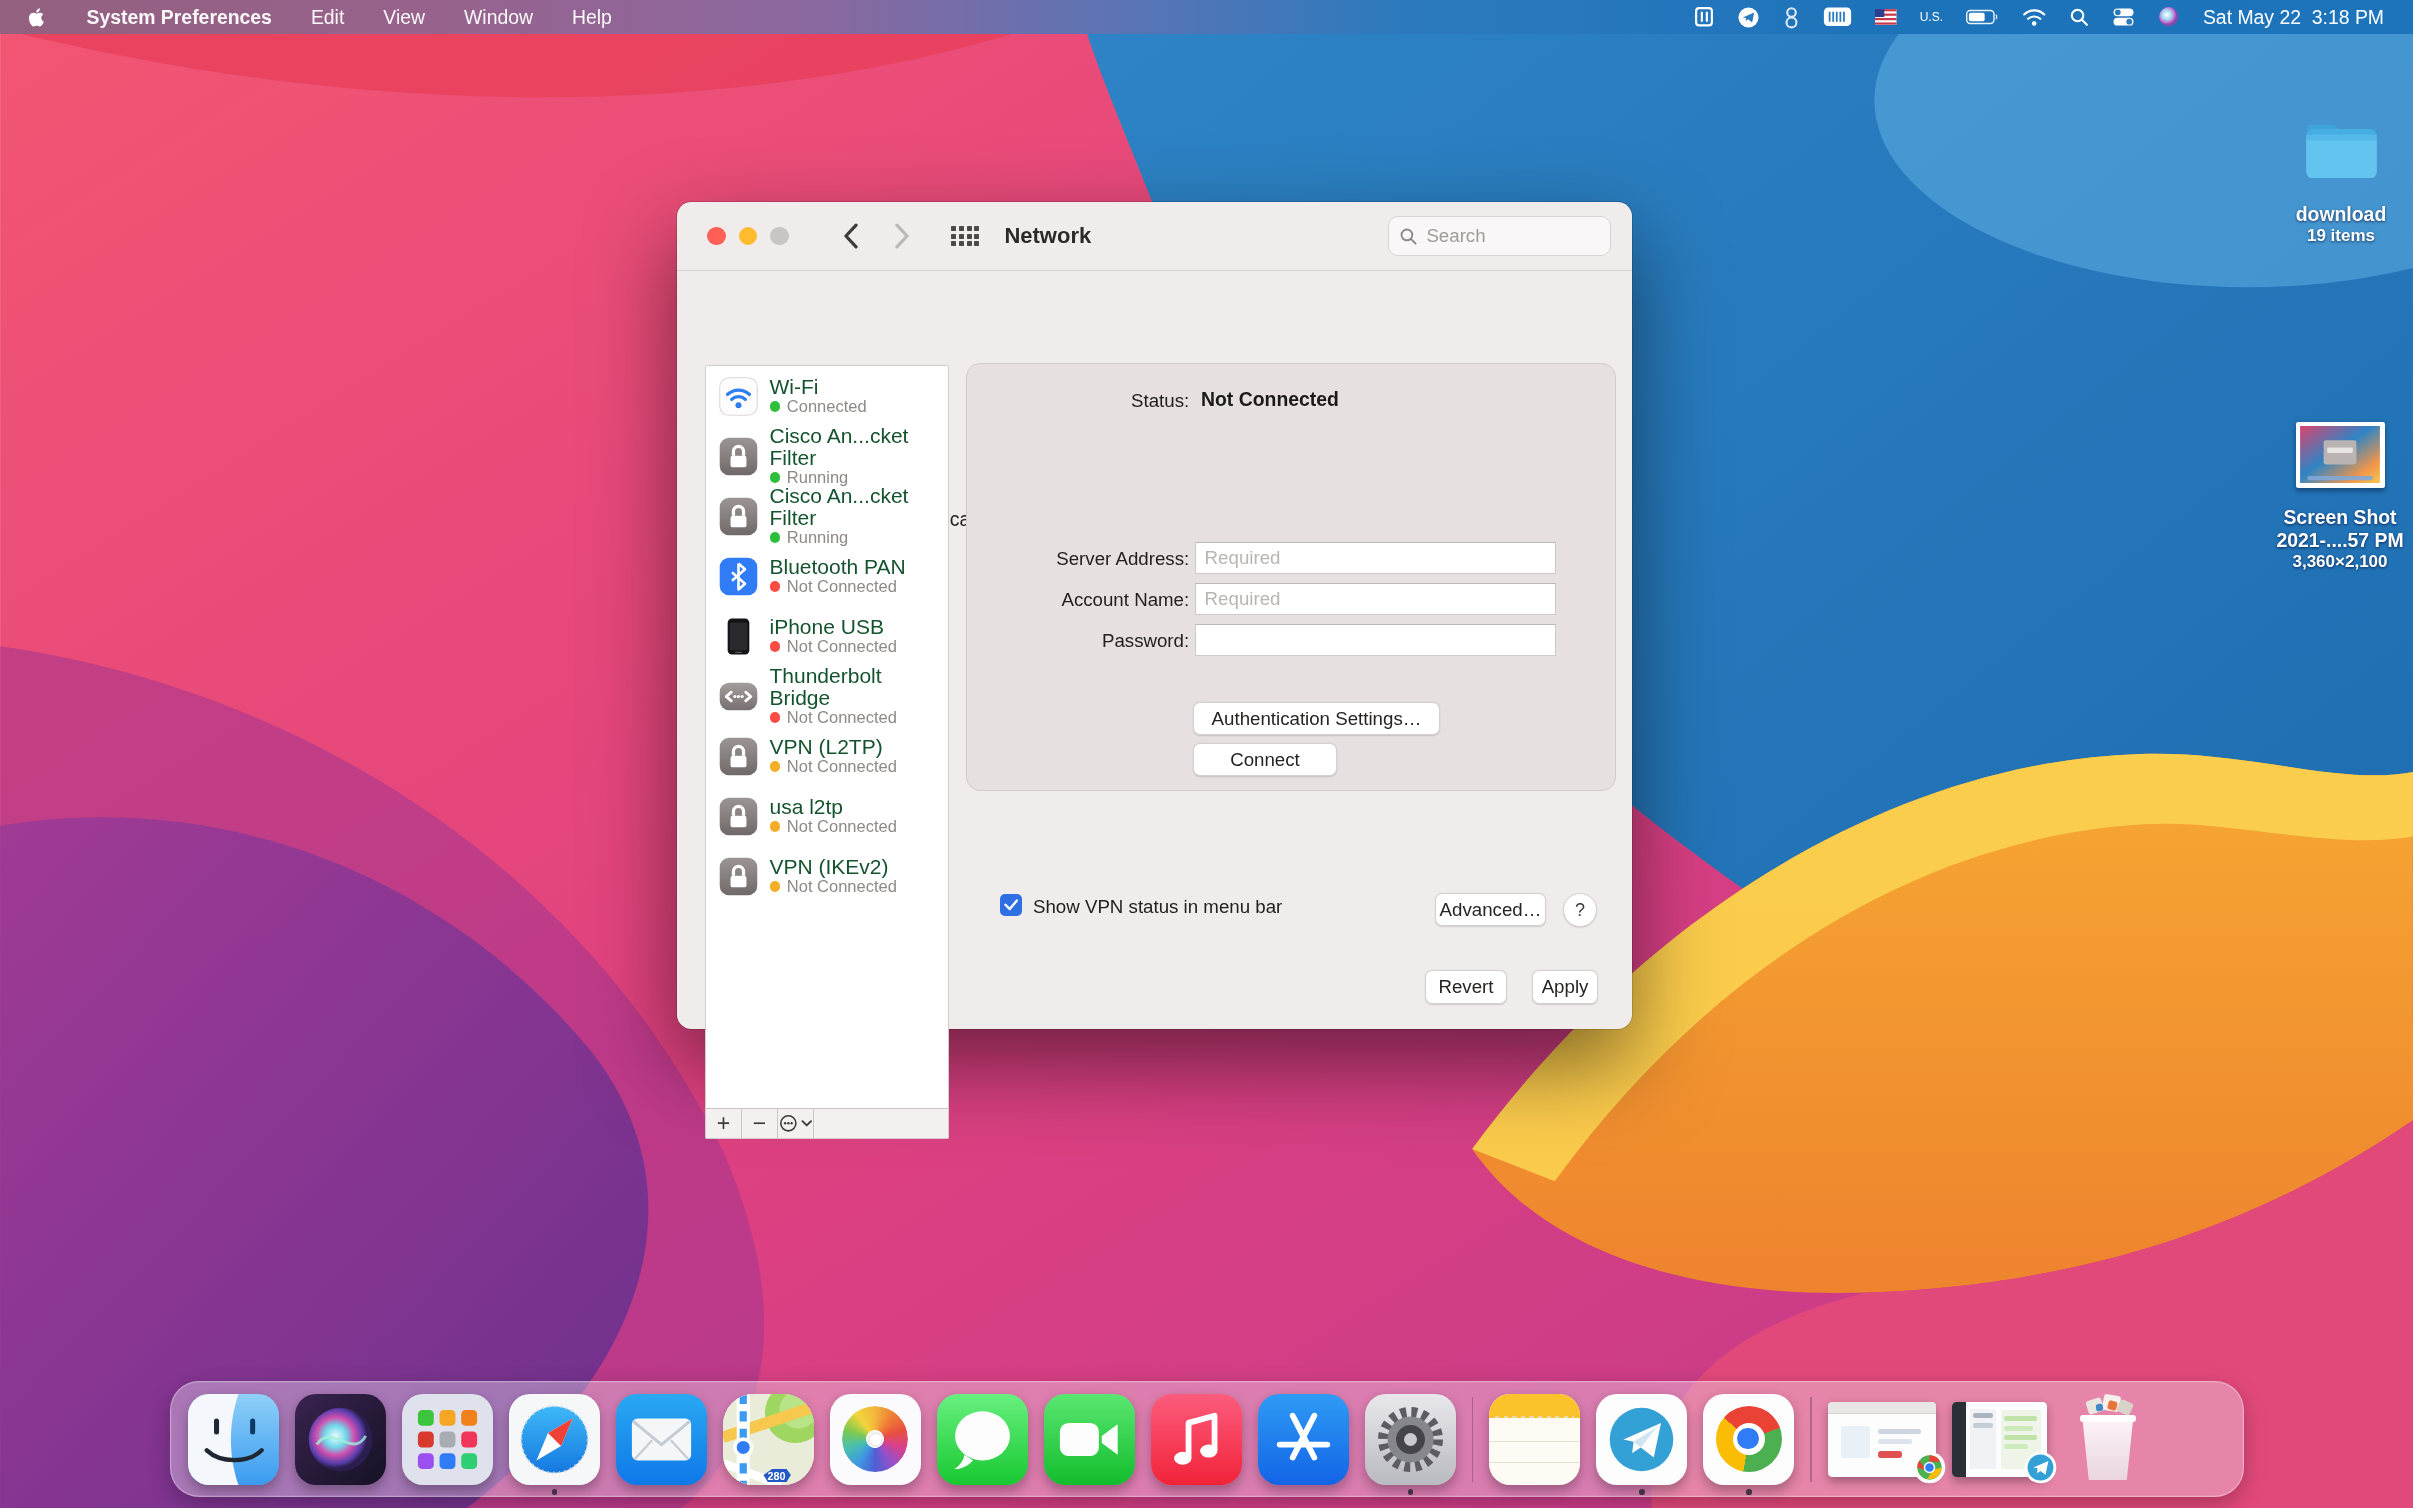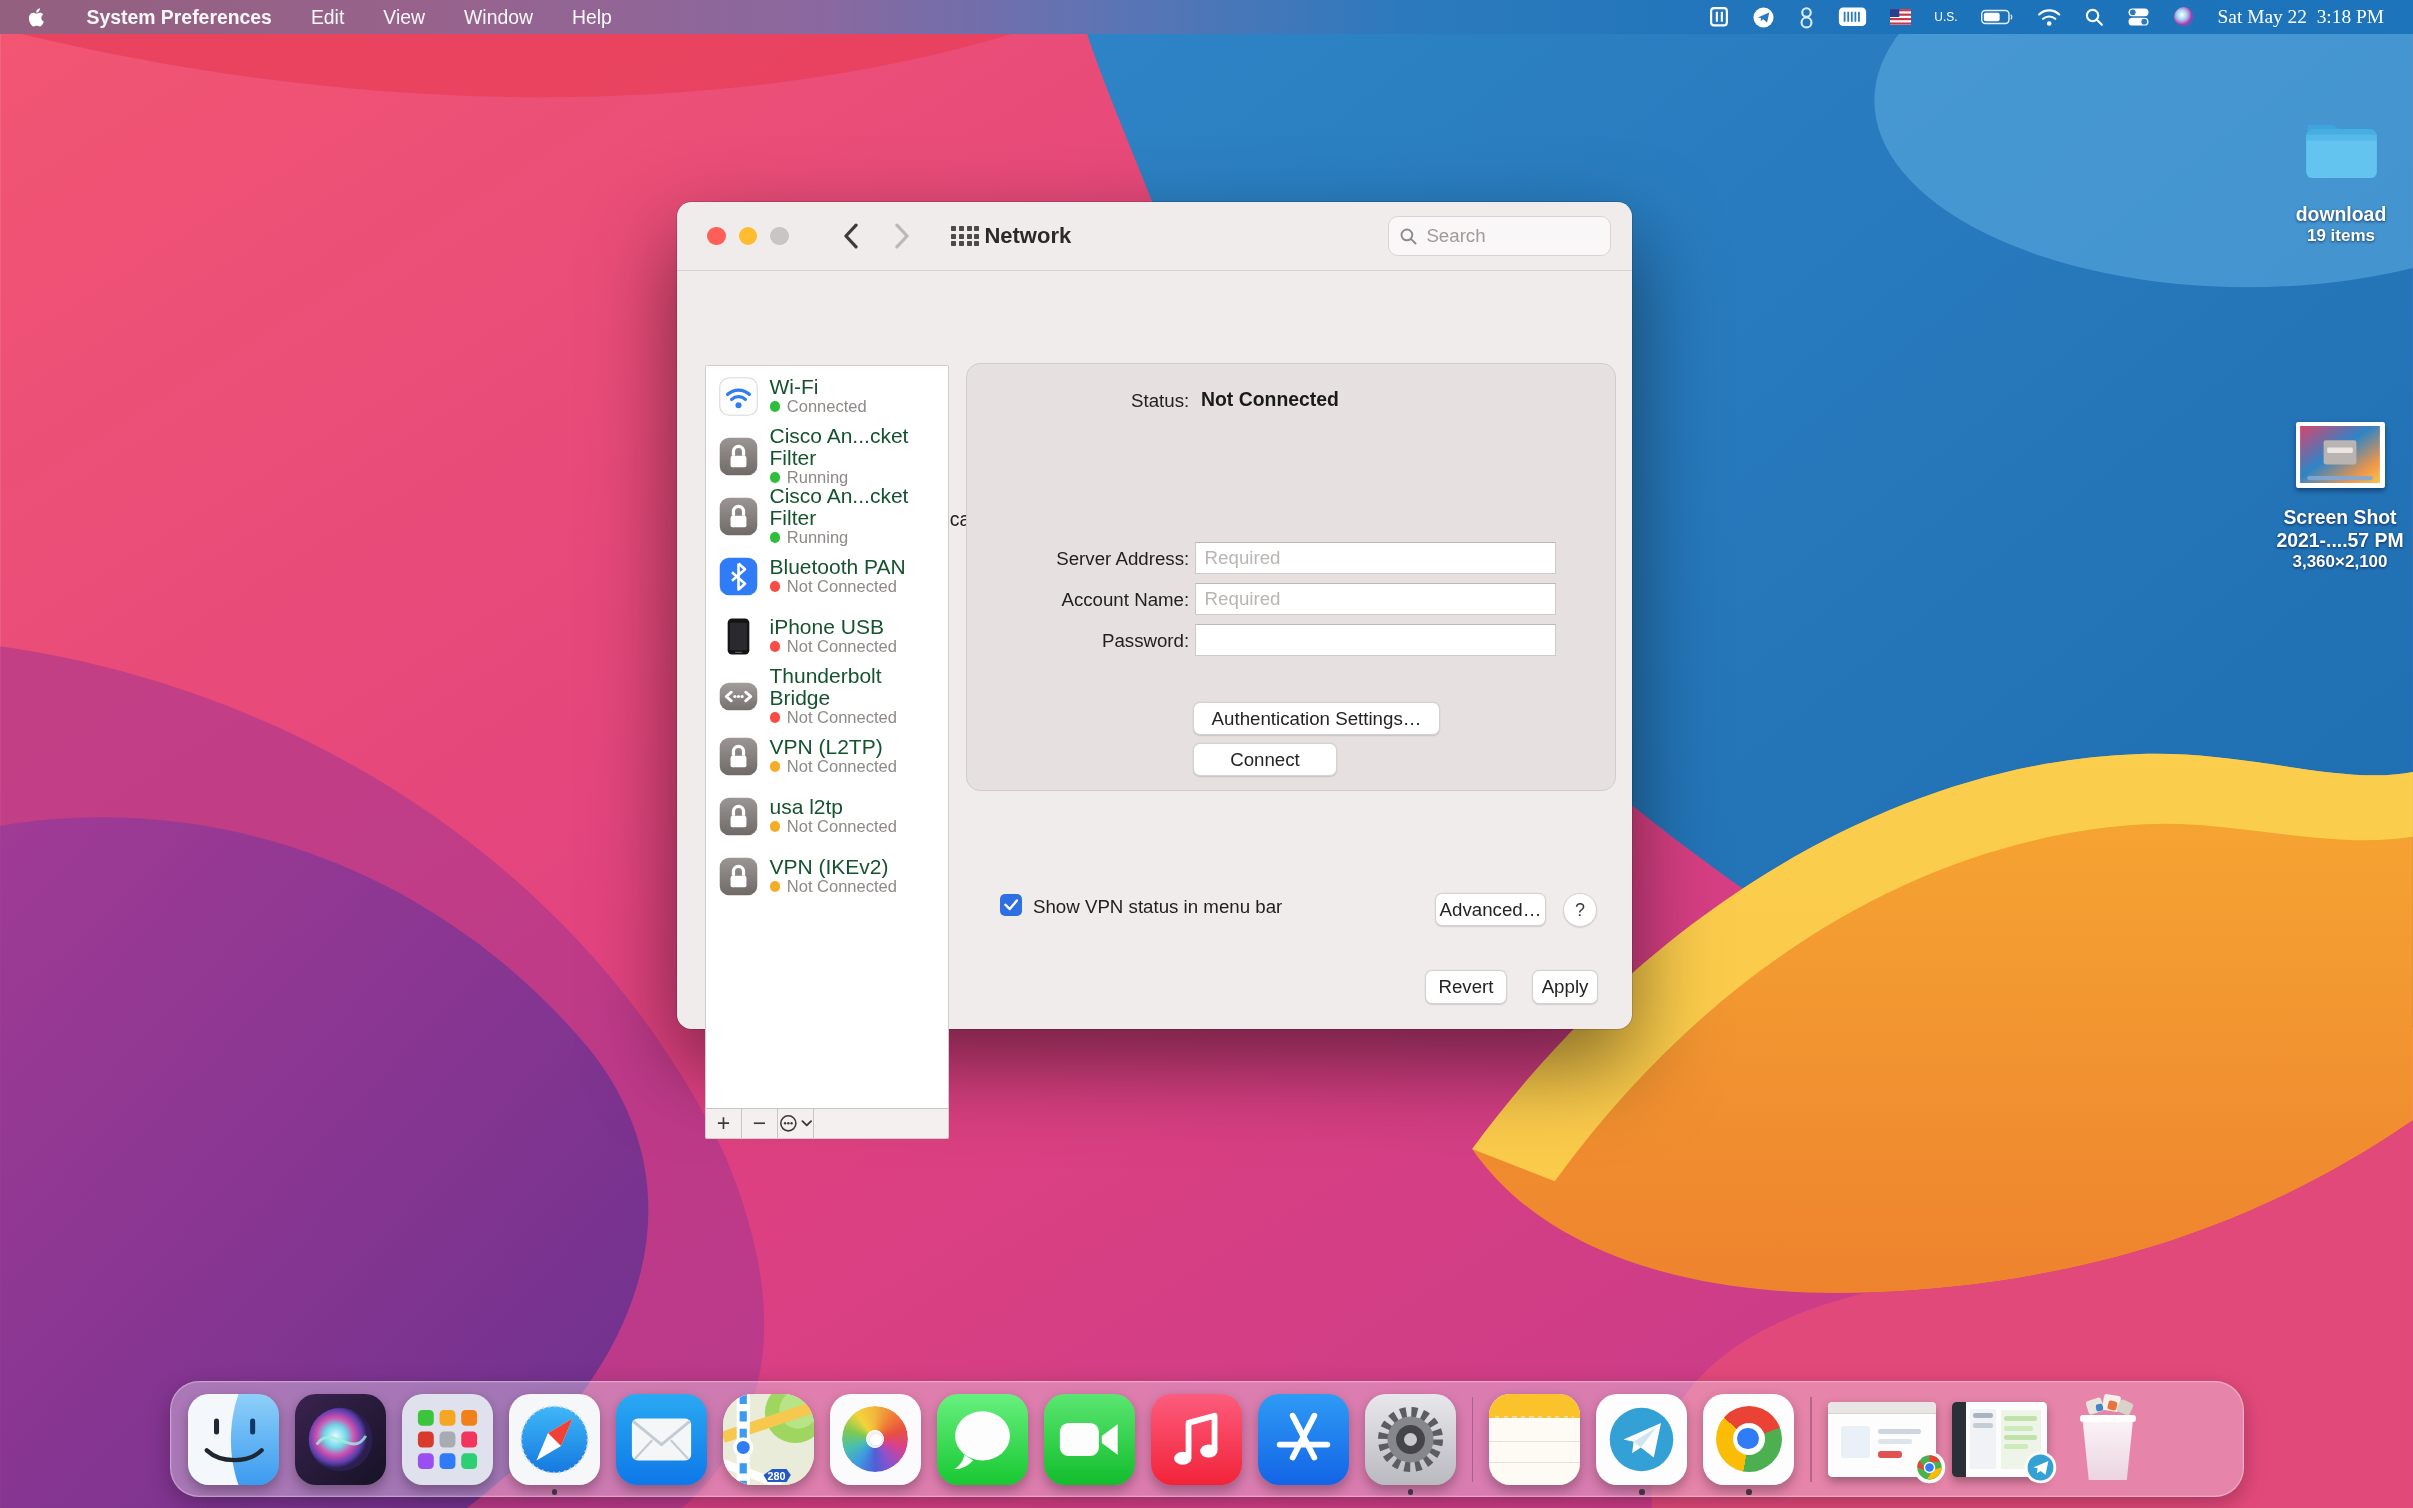--- a/index.html
+++ b/index.html
@@ -20,21 +20,21 @@
   
   #win{left:677px;top:202px;width:955px;height:827px;background:#f0eceb;border-radius:14.4px;
        box-shadow:0 36px 86px rgba(0,0,0,.5),0 0 0 0.7px rgba(0,0,0,.18);z-index:10;}
   #titlebar{left:0;top:0;width:955px;height:69px;display:flex;align-items:center;
             border-bottom:1.4px solid #d8d3d2;box-sizing:border-box;}
   .tl{width:18.7px;height:18.7px;border-radius:50%;margin-right:13px;}
   .tl-red{background:#ff5f57;margin-left:30px;}
   .tl-yellow{background:#febc2e;}
   .tl-gray{background:#c8c5c4;}
   .navarrow{width:32px;height:32px;display:flex;align-items:center;justify-content:center;}
-  #titletext{font-size:22px;font-weight:bold;color:#2c2a29;margin-left:5px;}
+  #titletext{font-size:22px;font-weight:bold;color:#2c2a29;margin-left:25px;}
   #gridicon{margin-left:33px;display:grid;grid-template-columns:repeat(4,5px);grid-auto-rows:5px;gap:2.9px;}
   #gridicon i{background:#4c4a48;border-radius:0.7px;}
   #searchbox{margin-left:auto;margin-right:21.5px;width:223px;height:40px;border-radius:10px;
              background:rgba(255,255,255,.6);border:1.4px solid #d9d4d3;display:flex;align-items:center;box-sizing:border-box;}
   #searchbox input{border:0;outline:0;background:transparent;font-size:18.7px;color:#4a4846;width:158px;
                    font-family:inherit;}
   #searchbox input::placeholder{color:#a09b99;}
   
   #loclabel{left:172px;top:306px;width:158px;text-align:right;font-size:19.4px;color:#232120;}
   #locselect{left:339px;top:300px;width:361px;height:34px;background:#fff;border:0.7px solid #d2cdcc;
@@ -221,21 +221,21 @@
             <radialGradient id="sg" cx=".4" cy=".4">
               <stop offset="0" stop-color="#fff"></stop>
               <stop offset=".5" stop-color="#9fd7f0"></stop>
               <stop offset=".8" stop-color="#c86fd1"></stop>
               <stop offset="1" stop-color="#7a4fb0"></stop>
             </radialGradient>
           </defs>
           <circle cx="15" cy="15" r="13.5" fill="url(#sg)"></circle>
         </svg>
     </span>
-    <span style="white-space:pre;font-family:Liberation Serif, serif;">Sat May 22  3:18 PM</span>
+    <span style="white-space:pre;">Sat May 22  3:18 PM</span>
   </div>
 </div>
 
 <div class="abs" style="left:2299px;top:106px;width:85px;height:85px;z-index:5;">
   <svg width="85" height="85" viewBox="0 0 118 118">
     <path d="M12,26 h34 a8,8 0 0 1 6,3 l6,7 h-46 Z" fill="#3fa3dc"></path>
     <rect x="10" y="32" width="98" height="68" rx="9" fill="#46aee3"></rect>
     <rect x="10" y="40" width="98" height="60" rx="9" fill="#64c4f0"></rect>
     <rect x="10" y="40" width="98" height="8" fill="#55baea"></rect>
   </svg>

